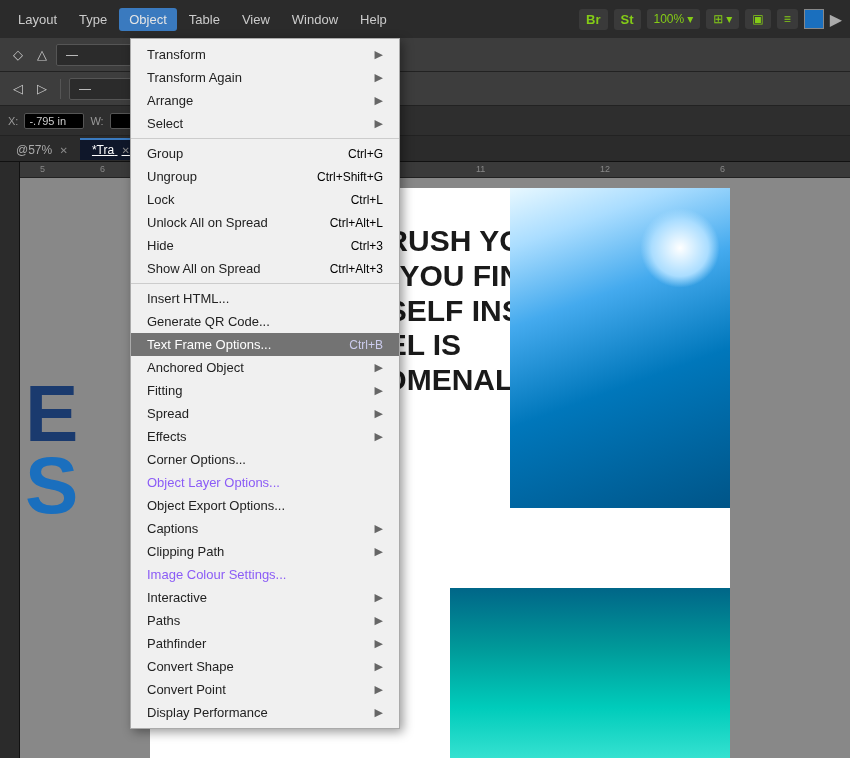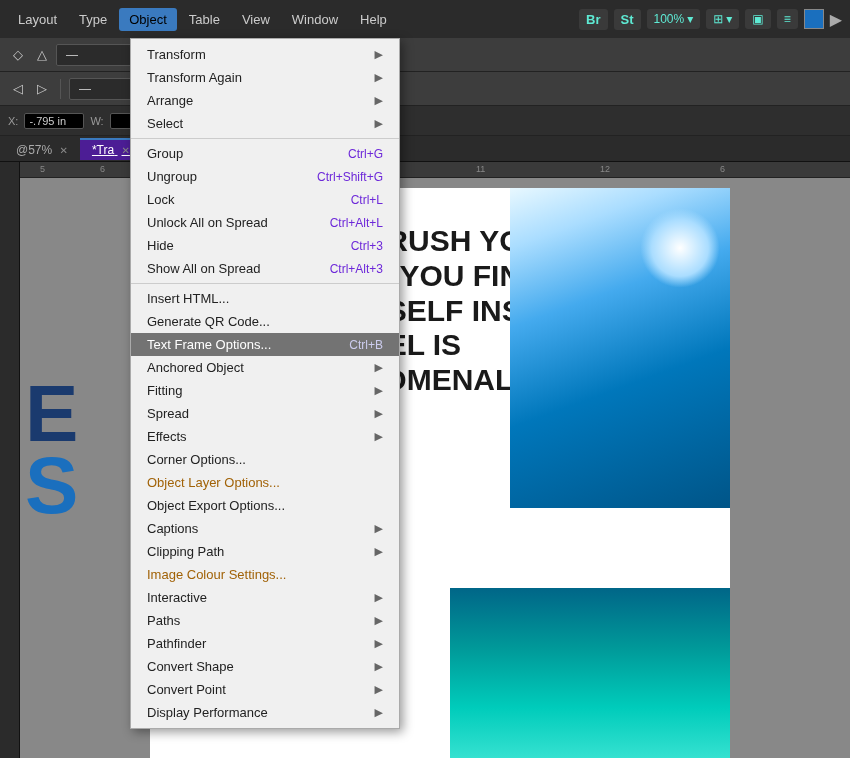--- a/index.html
+++ b/index.html
@@ -29,39 +29,39 @@
       font-size: 13px;
       cursor: pointer;
       border-radius: 3px;
     }
     .menu-item:hover, .menu-item.active {
       background: #555;
       color: #fff;
     }
     .menu-item.active {
       background: #3a7abf;
-      color: #000000;
+      color: #e5e5e5;
       text-align: right;
     }
     .menu-divider-v {
       width: 1px;
       height: 20px;
       background: #555;
       margin: 0 4px;
     }
     .menu-right {
       margin-left: auto;
       display: flex;
       align-items: center;
       gap: 6px;
     }
     .icon-btn {
       background: #3a3a3a;
       border: none;
-      color: #5eead4;
+      color: #84cc16;
       padding: 3px 7px;
       border-radius: 3px;
       font-size: 12px;
       cursor: pointer;
       display: flex;
       align-items: center;
       gap: 3px;
     }
 
     
@@ -155,21 +155,21 @@
     }
     .tab {
       padding: 3px 12px;
       font-size: 12px;
       color: #aaa;
       cursor: pointer;
       border-top: 2px solid transparent;
     }
     .tab.active {
       color: #fff;
-      background: #4c1d95;
+      background: #0f172a;
       border-top: 2px solid #3a7abf;
       text-decoration: underline;
     }
     .tab-close {
       font-size: 10px;
       margin-left: 4px;
       color: #888;
     }
 
     
@@ -313,26 +313,26 @@
       padding: 4px 16px 4px 16px;
       cursor: pointer;
       white-space: nowrap;
       position: relative;
     }
     .dd-item.highlighted {
       background: #737373;
       color: #fff;
     }
     .dd-item.disabled {
-      color: #a16207;
+      color: #8b5cf6;
       cursor: default;
     }
     .dd-shortcut {
       font-size: 12px;
-      color: #6d28d9;
+      color: #000000;
       margin-left: 20px;
     }
     .dd-item.highlighted .dd-shortcut {
       color: #cce;
     }
     .dd-arrow {
       font-size: 11px;
       color: #666;
     }
     .dd-separator {

